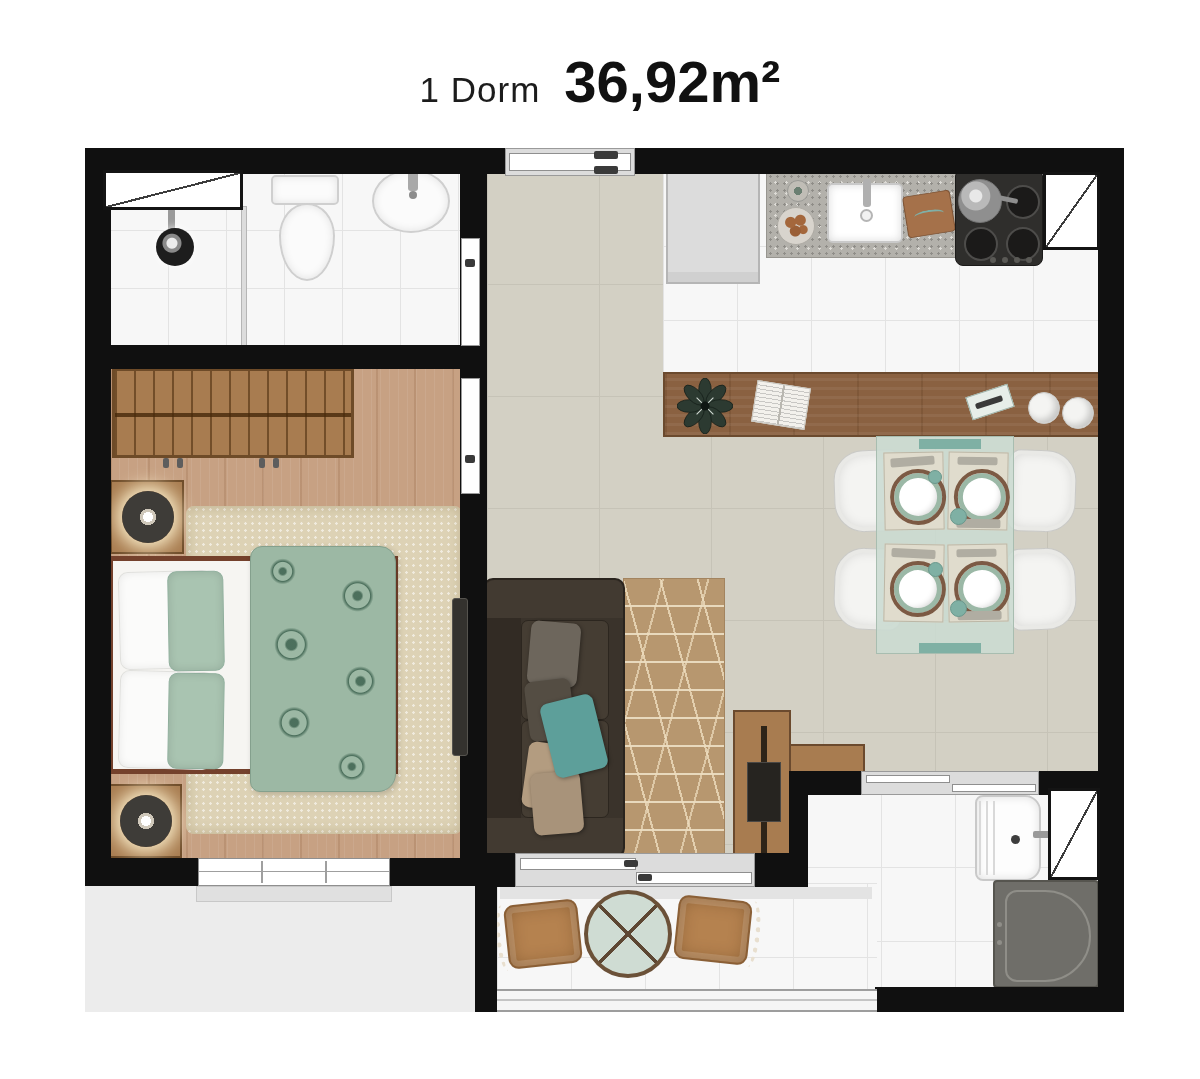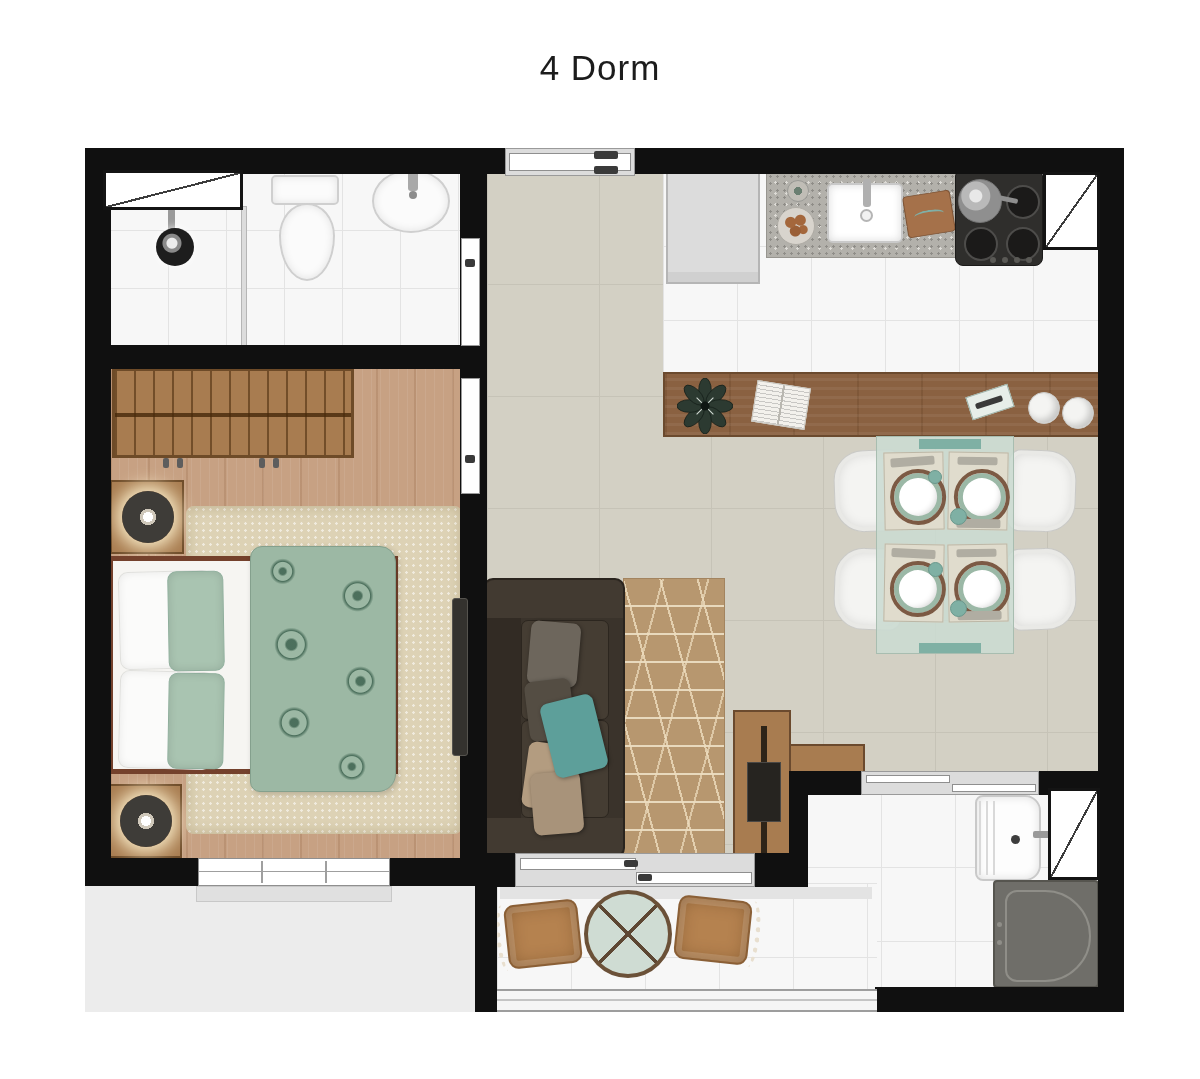--- a/index.html
+++ b/index.html
@@ -132,21 +132,22 @@
      box-shadow:inset 0 0 0 6px rgba(255,255,255,.14), inset 0 0 18px rgba(60,30,5,.4);}
   .chair-arc{position:absolute;width:12px;height:110%;top:-5%;border-radius:50%;}
   .threshold{background:#e3e3e3;z-index:2;}
 </style>
 </head>
 <body>
 
 <div id="stage">
 
   <div class="abs" id="title-bar">
-    <span id="unit-type">4 Dorm</span>
+    <span id="unit-type">1 Dorm</span>
+    <span id="unit-area">36,92m²</span>
   </div>
 
   <div class="abs floor tile tile-sm" style="left:110px;top:172px;width:352px;height:173px;"></div>
   <div class="abs floor woodfloor" style="left:110px;top:368px;width:352px;height:494px;"></div>
   <div class="abs floor concrete" style="left:487px;top:172px;width:613px;height:685px;"></div>
   <div class="abs floor tile" style="left:663px;top:172px;width:437px;height:202px;z-index:2;"></div>
   <div class="abs floor tile" style="left:807px;top:793px;width:291px;height:196px;"></div>
   <div class="abs floor tile" style="left:497px;top:883px;width:380px;height:106px;"></div>
   <div class="abs exterior" style="left:85px;top:886px;width:392px;height:126px;"></div>
   <div class="abs threshold" style="left:500px;top:887px;width:372px;height:12px;"></div>

